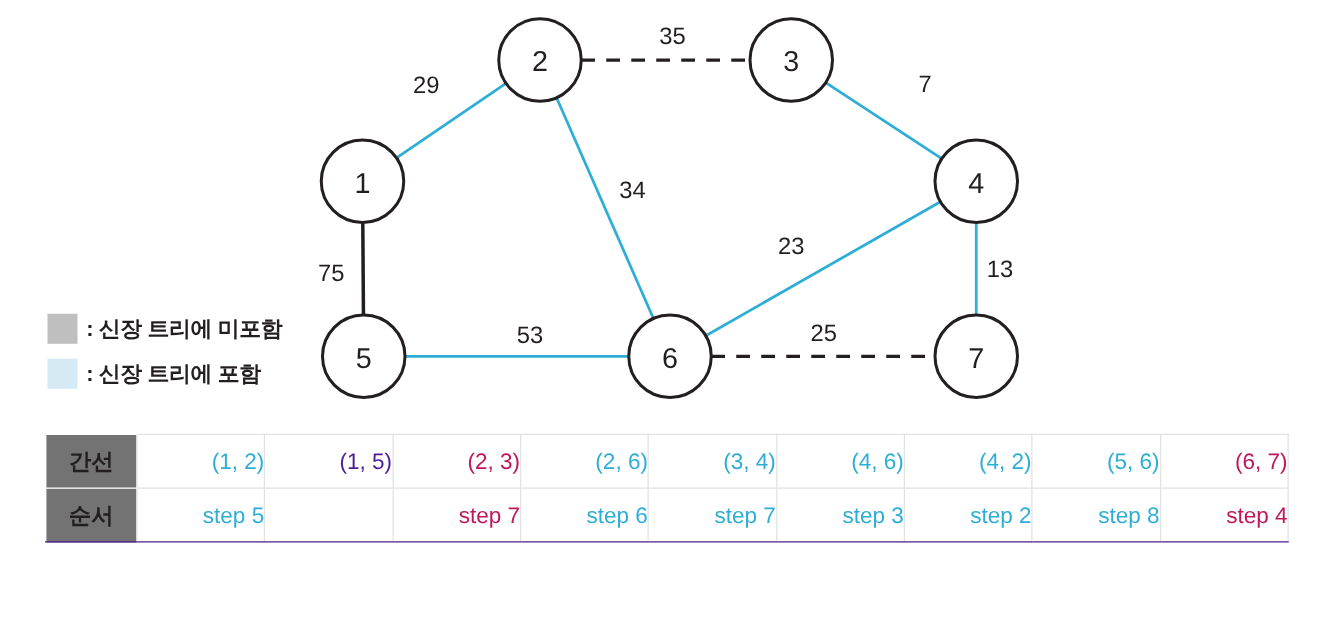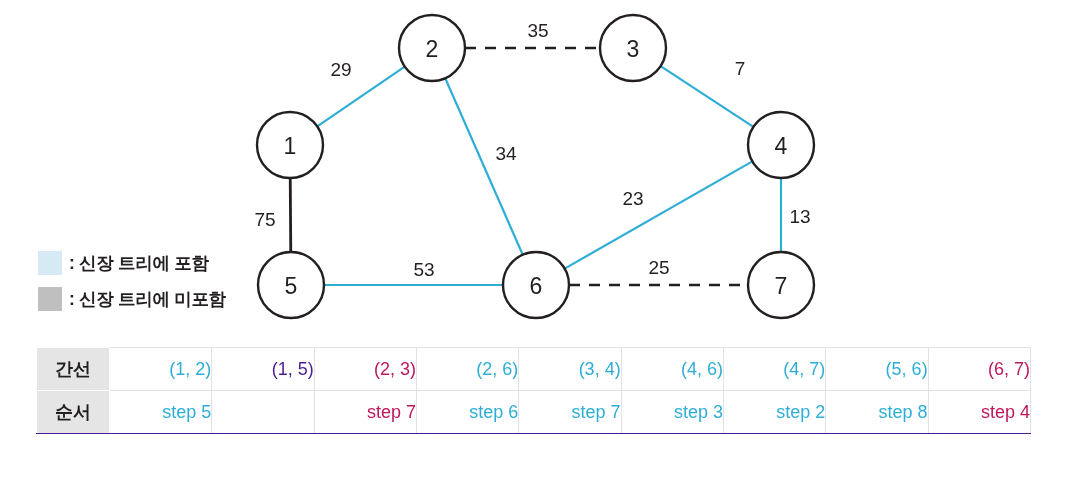--- a/index.html
+++ b/index.html
@@ -102,21 +102,21 @@
     height: 42px;
     border: 1px solid #e2e2e2;
     font-size: 18px;
     font-weight: normal;
     padding: 0 0 0 16px;
     text-align: right;
     vertical-align: middle;
     background: #ffffff;
   }
   #steps-table .rowhead {
-    background: #e5e5e5;
+    background: #737373;
     color: #231f20;
     font-weight: bold;
     font-size: 18px;
     text-align: center;
     padding: 0;
     width: 72px;
     border-color: #ffffff;
   }
   #steps-table tbody tr:last-child td { border-bottom: 1px solid #4c1d95; }
   .c-blue  { color: #2eaed6; }
@@ -178,40 +178,40 @@
         <g>
           <circle cx="781" cy="285" r="33" class="node-circle"></circle>
           <text x="781" y="286" class="node-label">7</text>
         </g>
       </g>
   </svg>
 </div>
 
 <div id="legend">
   <div class="legend-row">
+    <span class="legend-swatch" id="legend-swatch-1" style="background: rgb(191, 191, 191);"></span>
+    <span class="legend-text">: 신장 트리에 미포함</span>
+  </div>
+  <div class="legend-row">
     <span class="legend-swatch" id="legend-swatch-0" style="background: rgb(214, 234, 246);"></span>
     <span class="legend-text">: 신장 트리에 포함</span>
-  </div>
-  <div class="legend-row">
-    <span class="legend-swatch" id="legend-swatch-1" style="background: rgb(191, 191, 191);"></span>
-    <span class="legend-text">: 신장 트리에 미포함</span>
   </div>
 </div>
 
 <table id="steps-table">
   <tbody>
     <tr>
       <td class="rowhead">간선</td>
     <td class="c-blue">(1, 2)</td>
         <td class="c-black">(1, 5)</td>
         <td class="c-gray">(2, 3)</td>
         <td class="c-blue">(2, 6)</td>
         <td class="c-blue">(3, 4)</td>
         <td class="c-blue">(4, 6)</td>
-        <td class="c-blue">(4, 7)</td>
+        <td class="c-blue">(4, 2)</td>
         <td class="c-blue">(5, 6)</td>
         <td class="c-gray">(6, 7)</td>
       </tr>
     <tr>
       <td class="rowhead">순서</td>
     <td class="c-blue">step 5</td>
         <td class="c-black"></td>
         <td class="c-gray">step 7</td>
         <td class="c-blue">step 6</td>
         <td class="c-blue">step 7</td>

